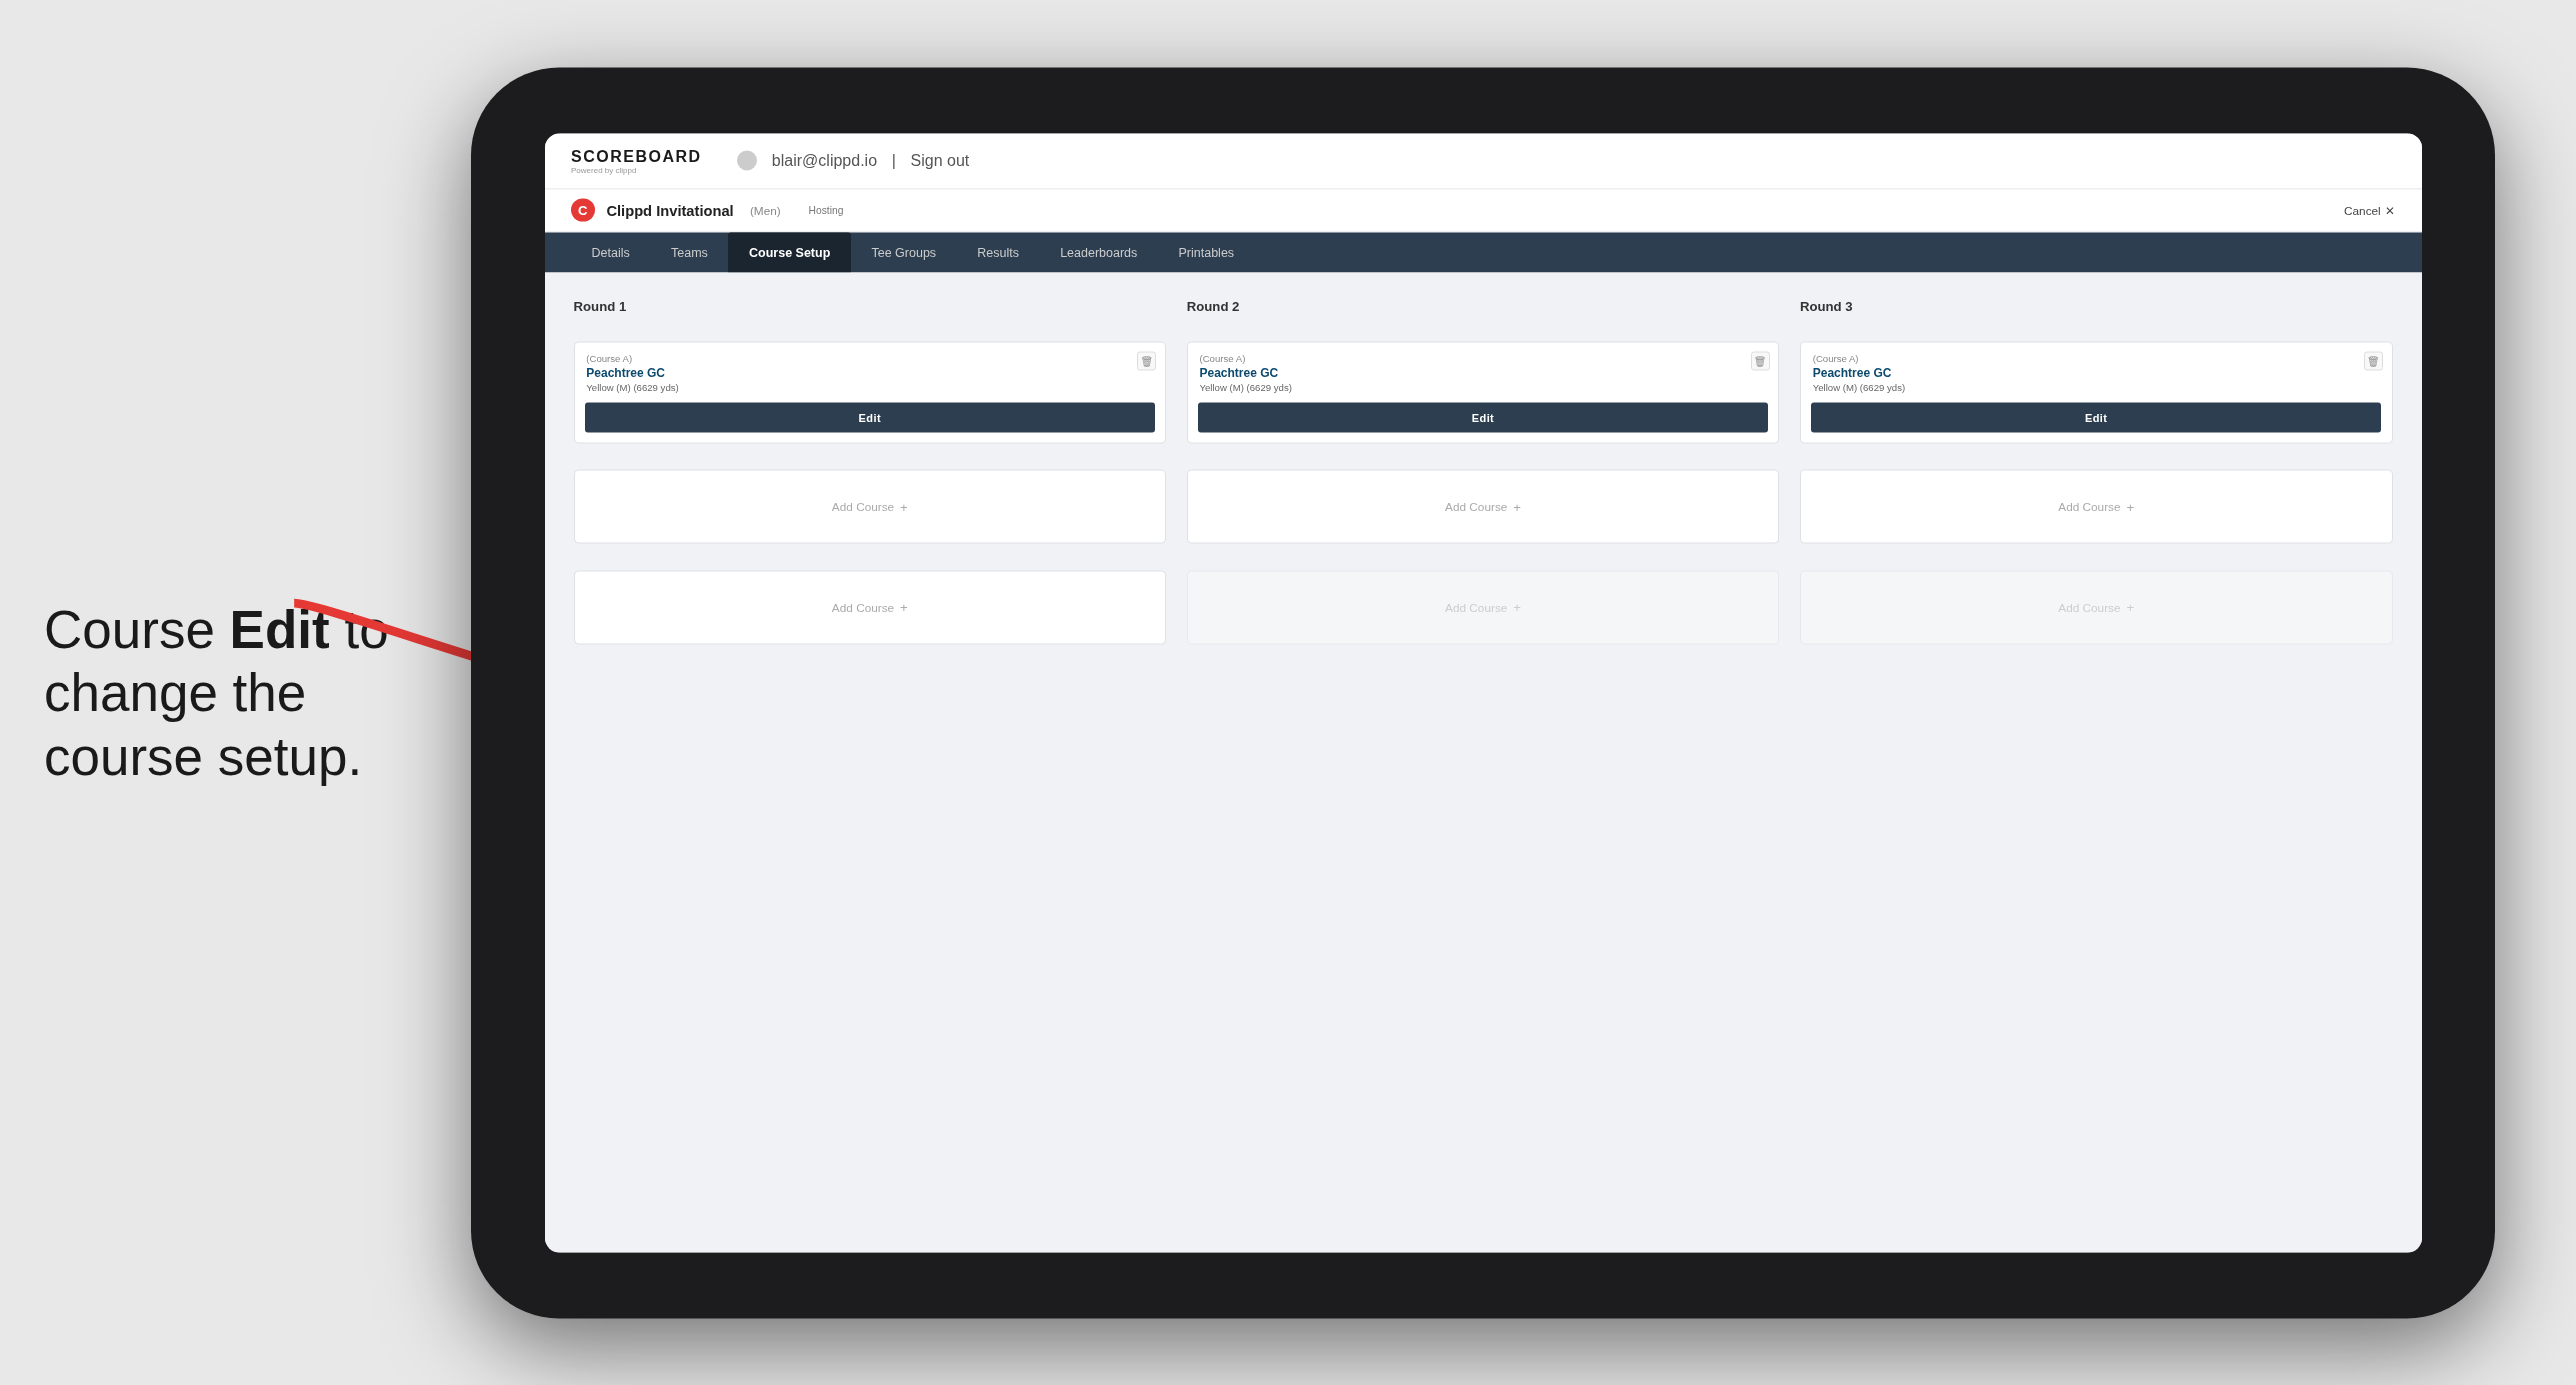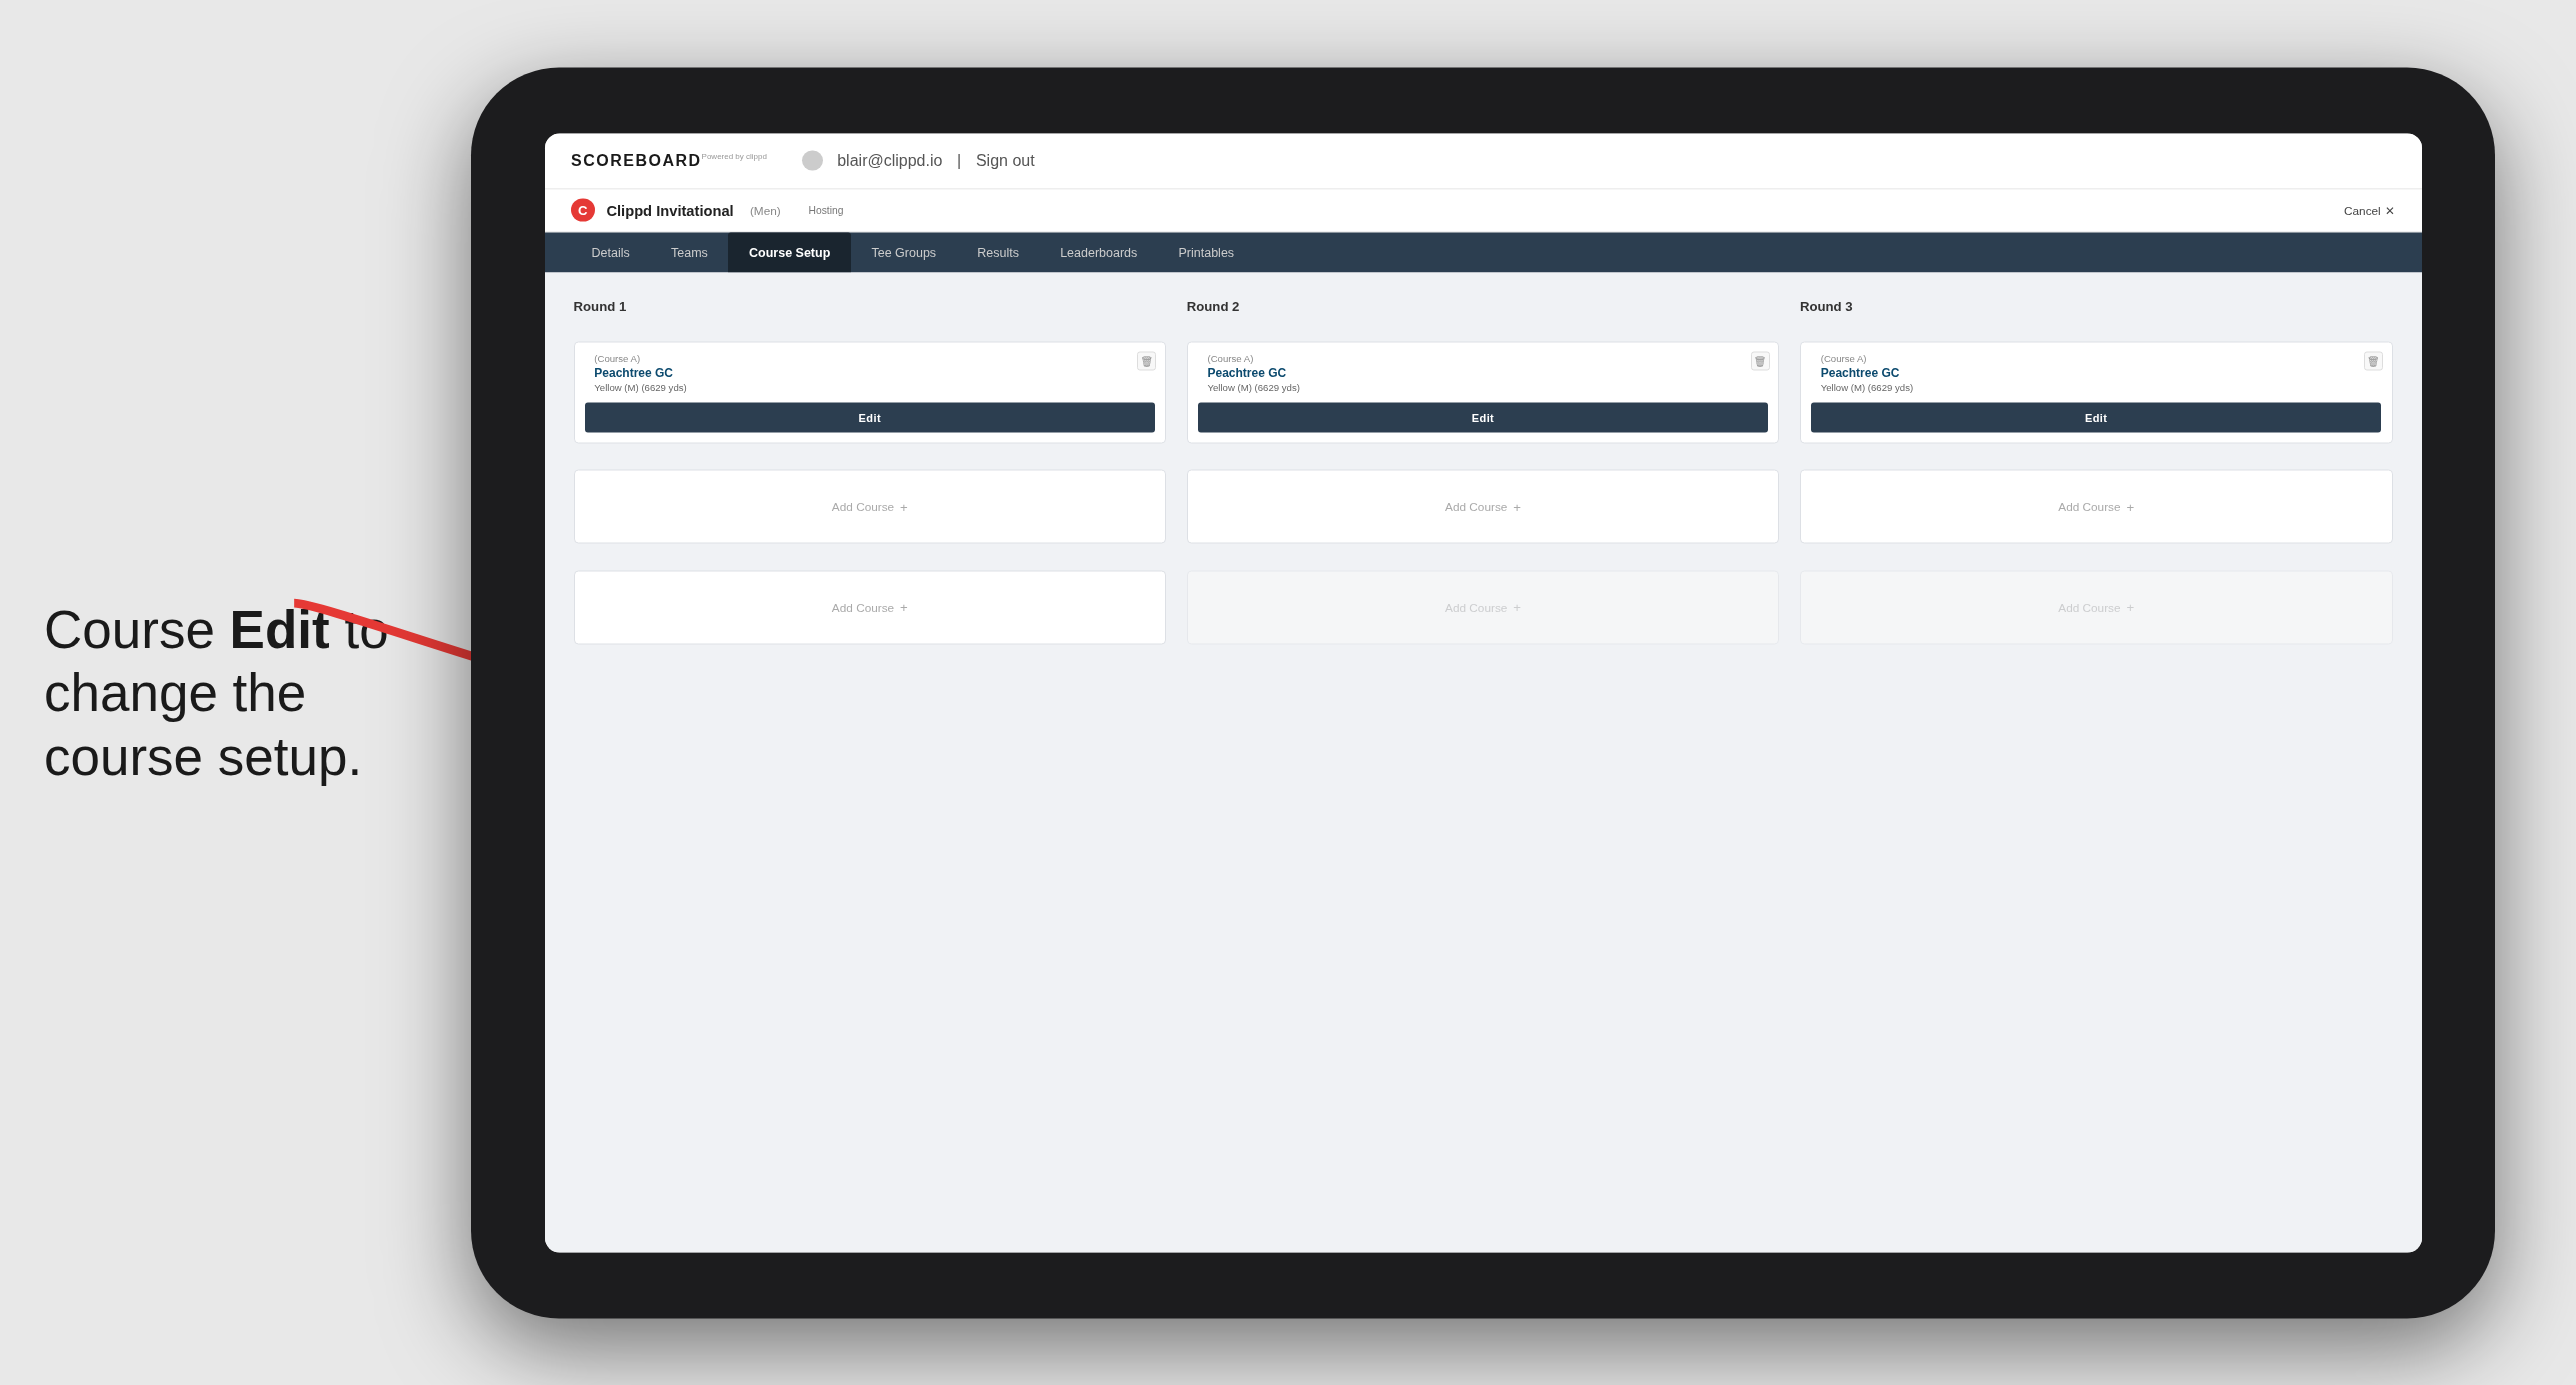--- a/index.html
+++ b/index.html
@@ -60,21 +60,21 @@
       border-bottom: 0.7px solid #ddd;
       padding: 0 26.5px;
       height: 56px;
       display: flex;
       align-items: center;
       gap: 0;
     }
 
     .scoreboard-logo {
       display: flex;
-      flex-direction: row;
+      flex-direction: column;
       margin-right: 35px;
       justify-content: center;
     }
     .scoreboard-logo .title {
       font-size: 16px;
       font-weight: 800;
       letter-spacing: 1.5px;
       color: #1a1a1a;
     }
     .scoreboard-logo .subtitle {
@@ -219,21 +219,20 @@
       background: #fff;
       border: 0.7px solid #dde0e5;
       border-radius: 4.4px;
       margin-bottom: 10.3px;
       overflow: hidden;
     }
 
     .course-card-header {
       padding: 10.3px 11.8px 2.9px 11.8px;
       position: relative;
-      margin-left: 8px;
     }
     .course-label {
       font-size: 9.6px;
       color: #888;
       margin-bottom: 2.2px;
     }
     .course-name {
       font-size: 12px;
       font-weight: 700;
       color: #0c4a6e;

